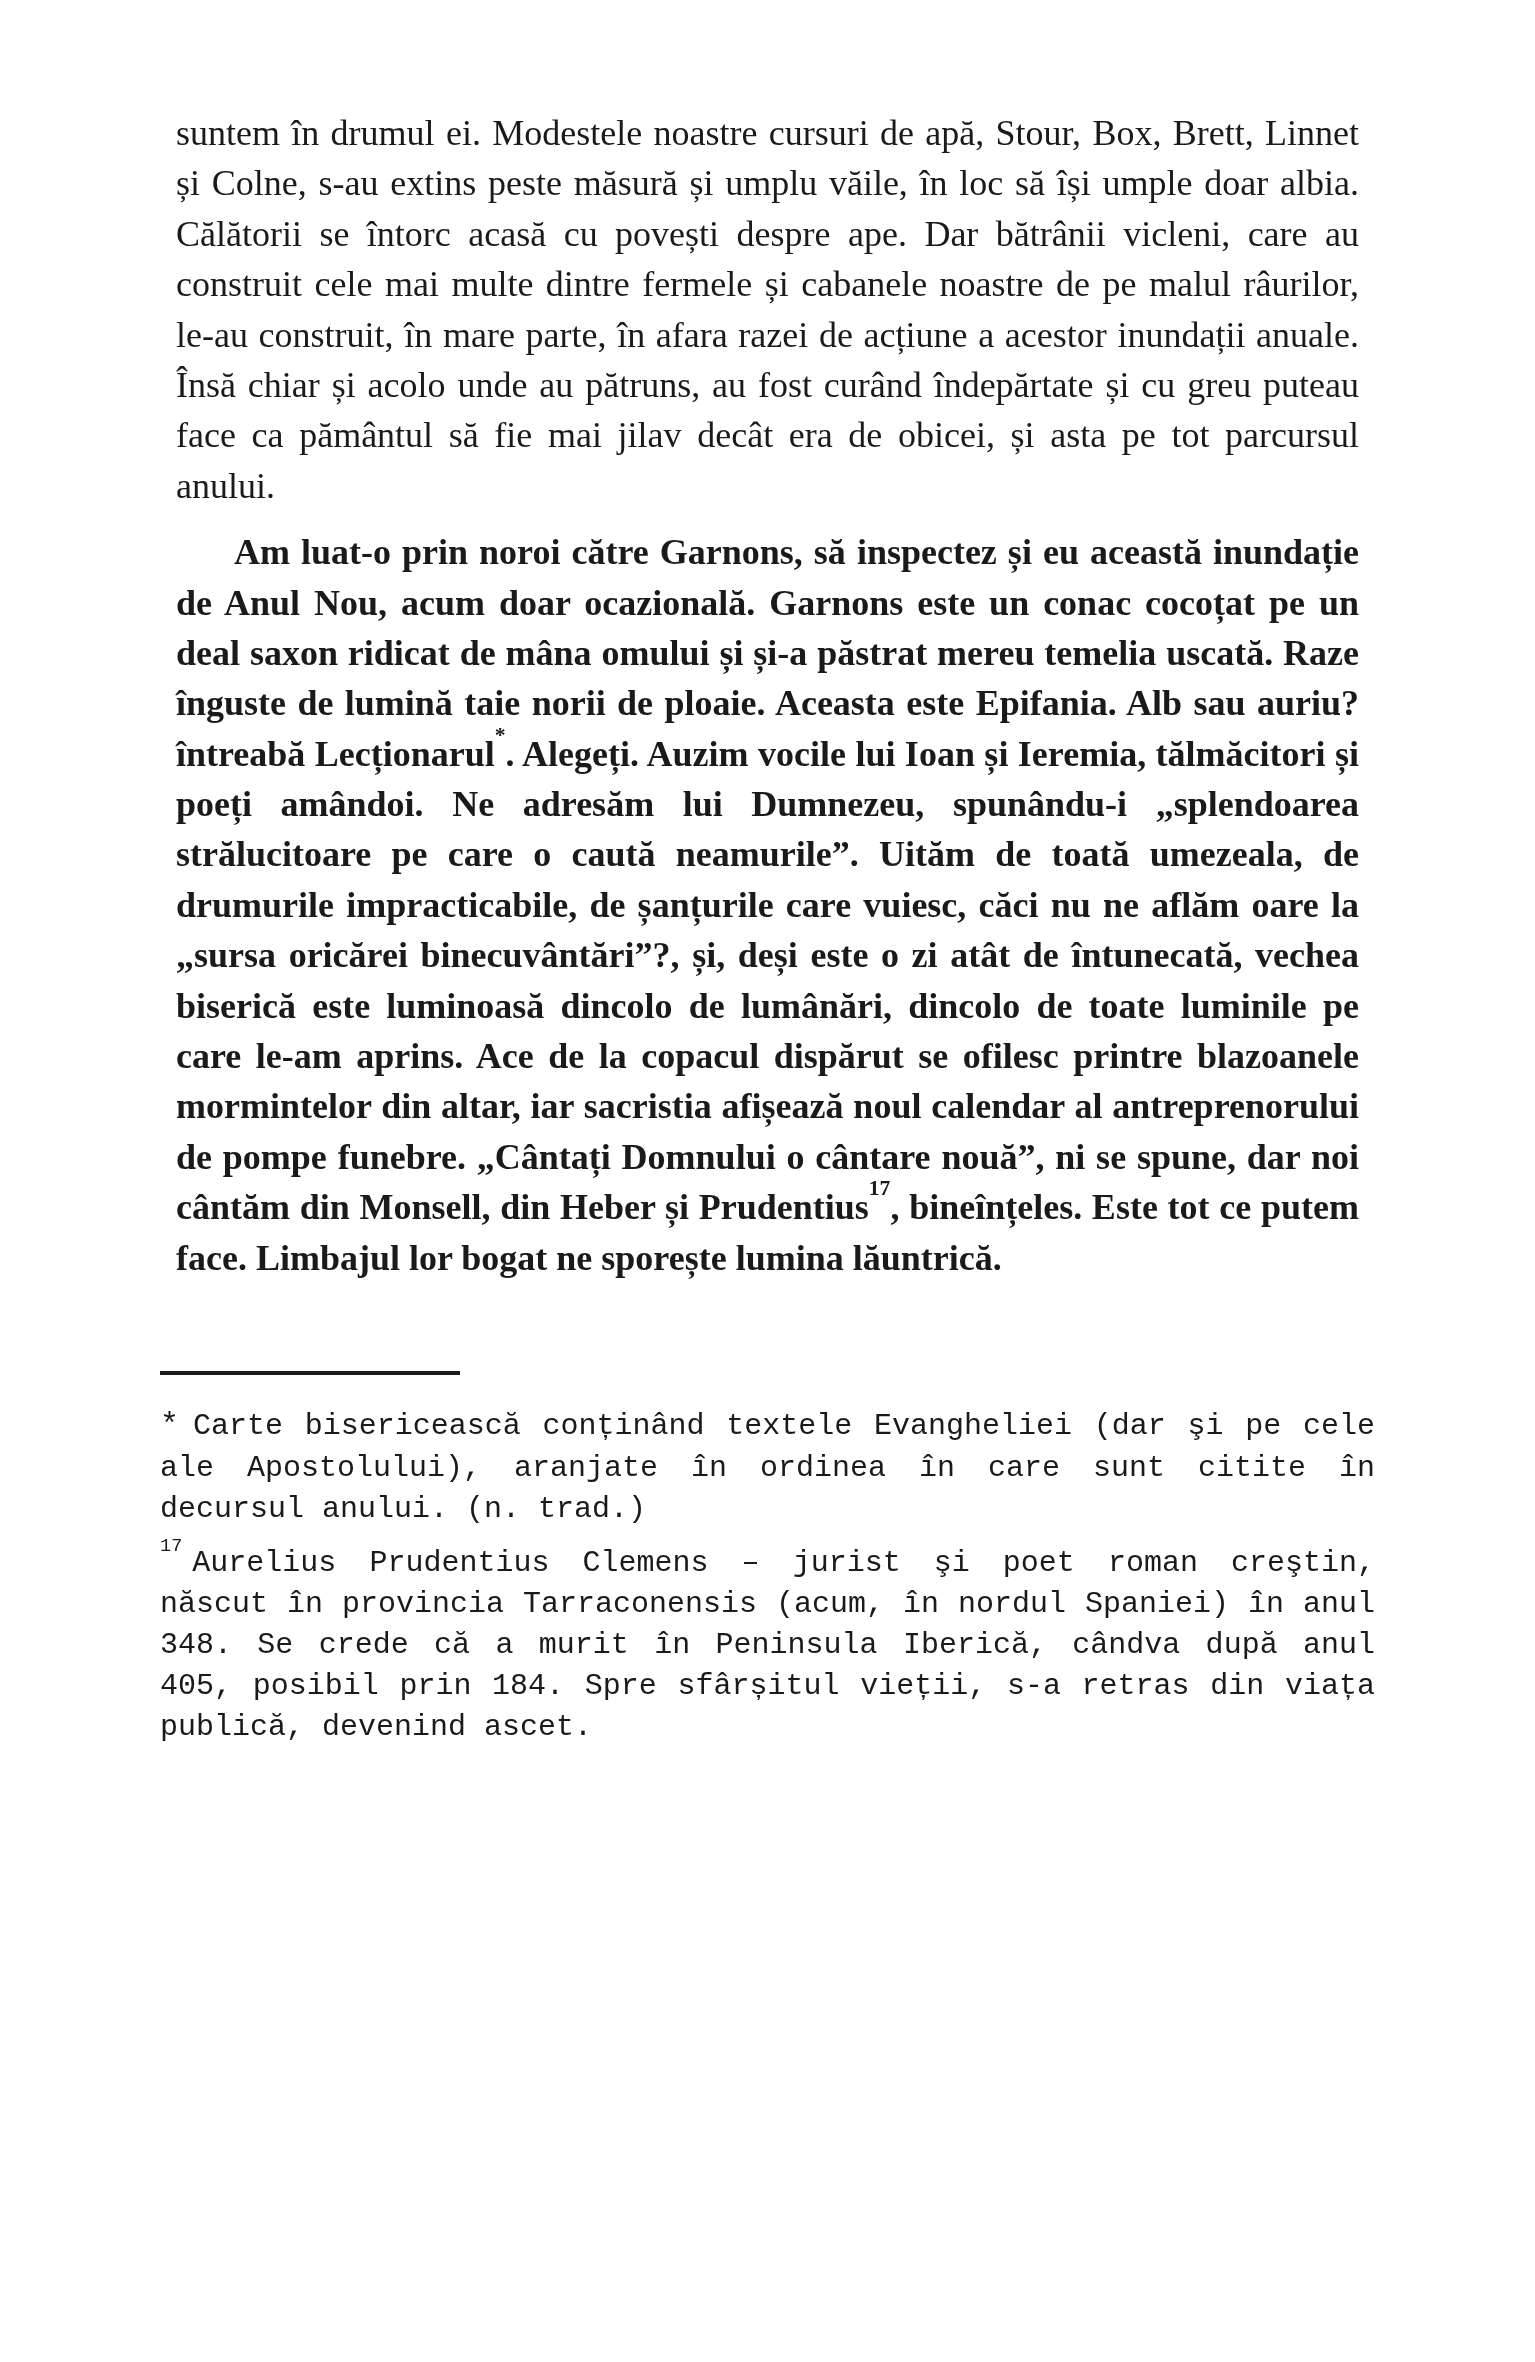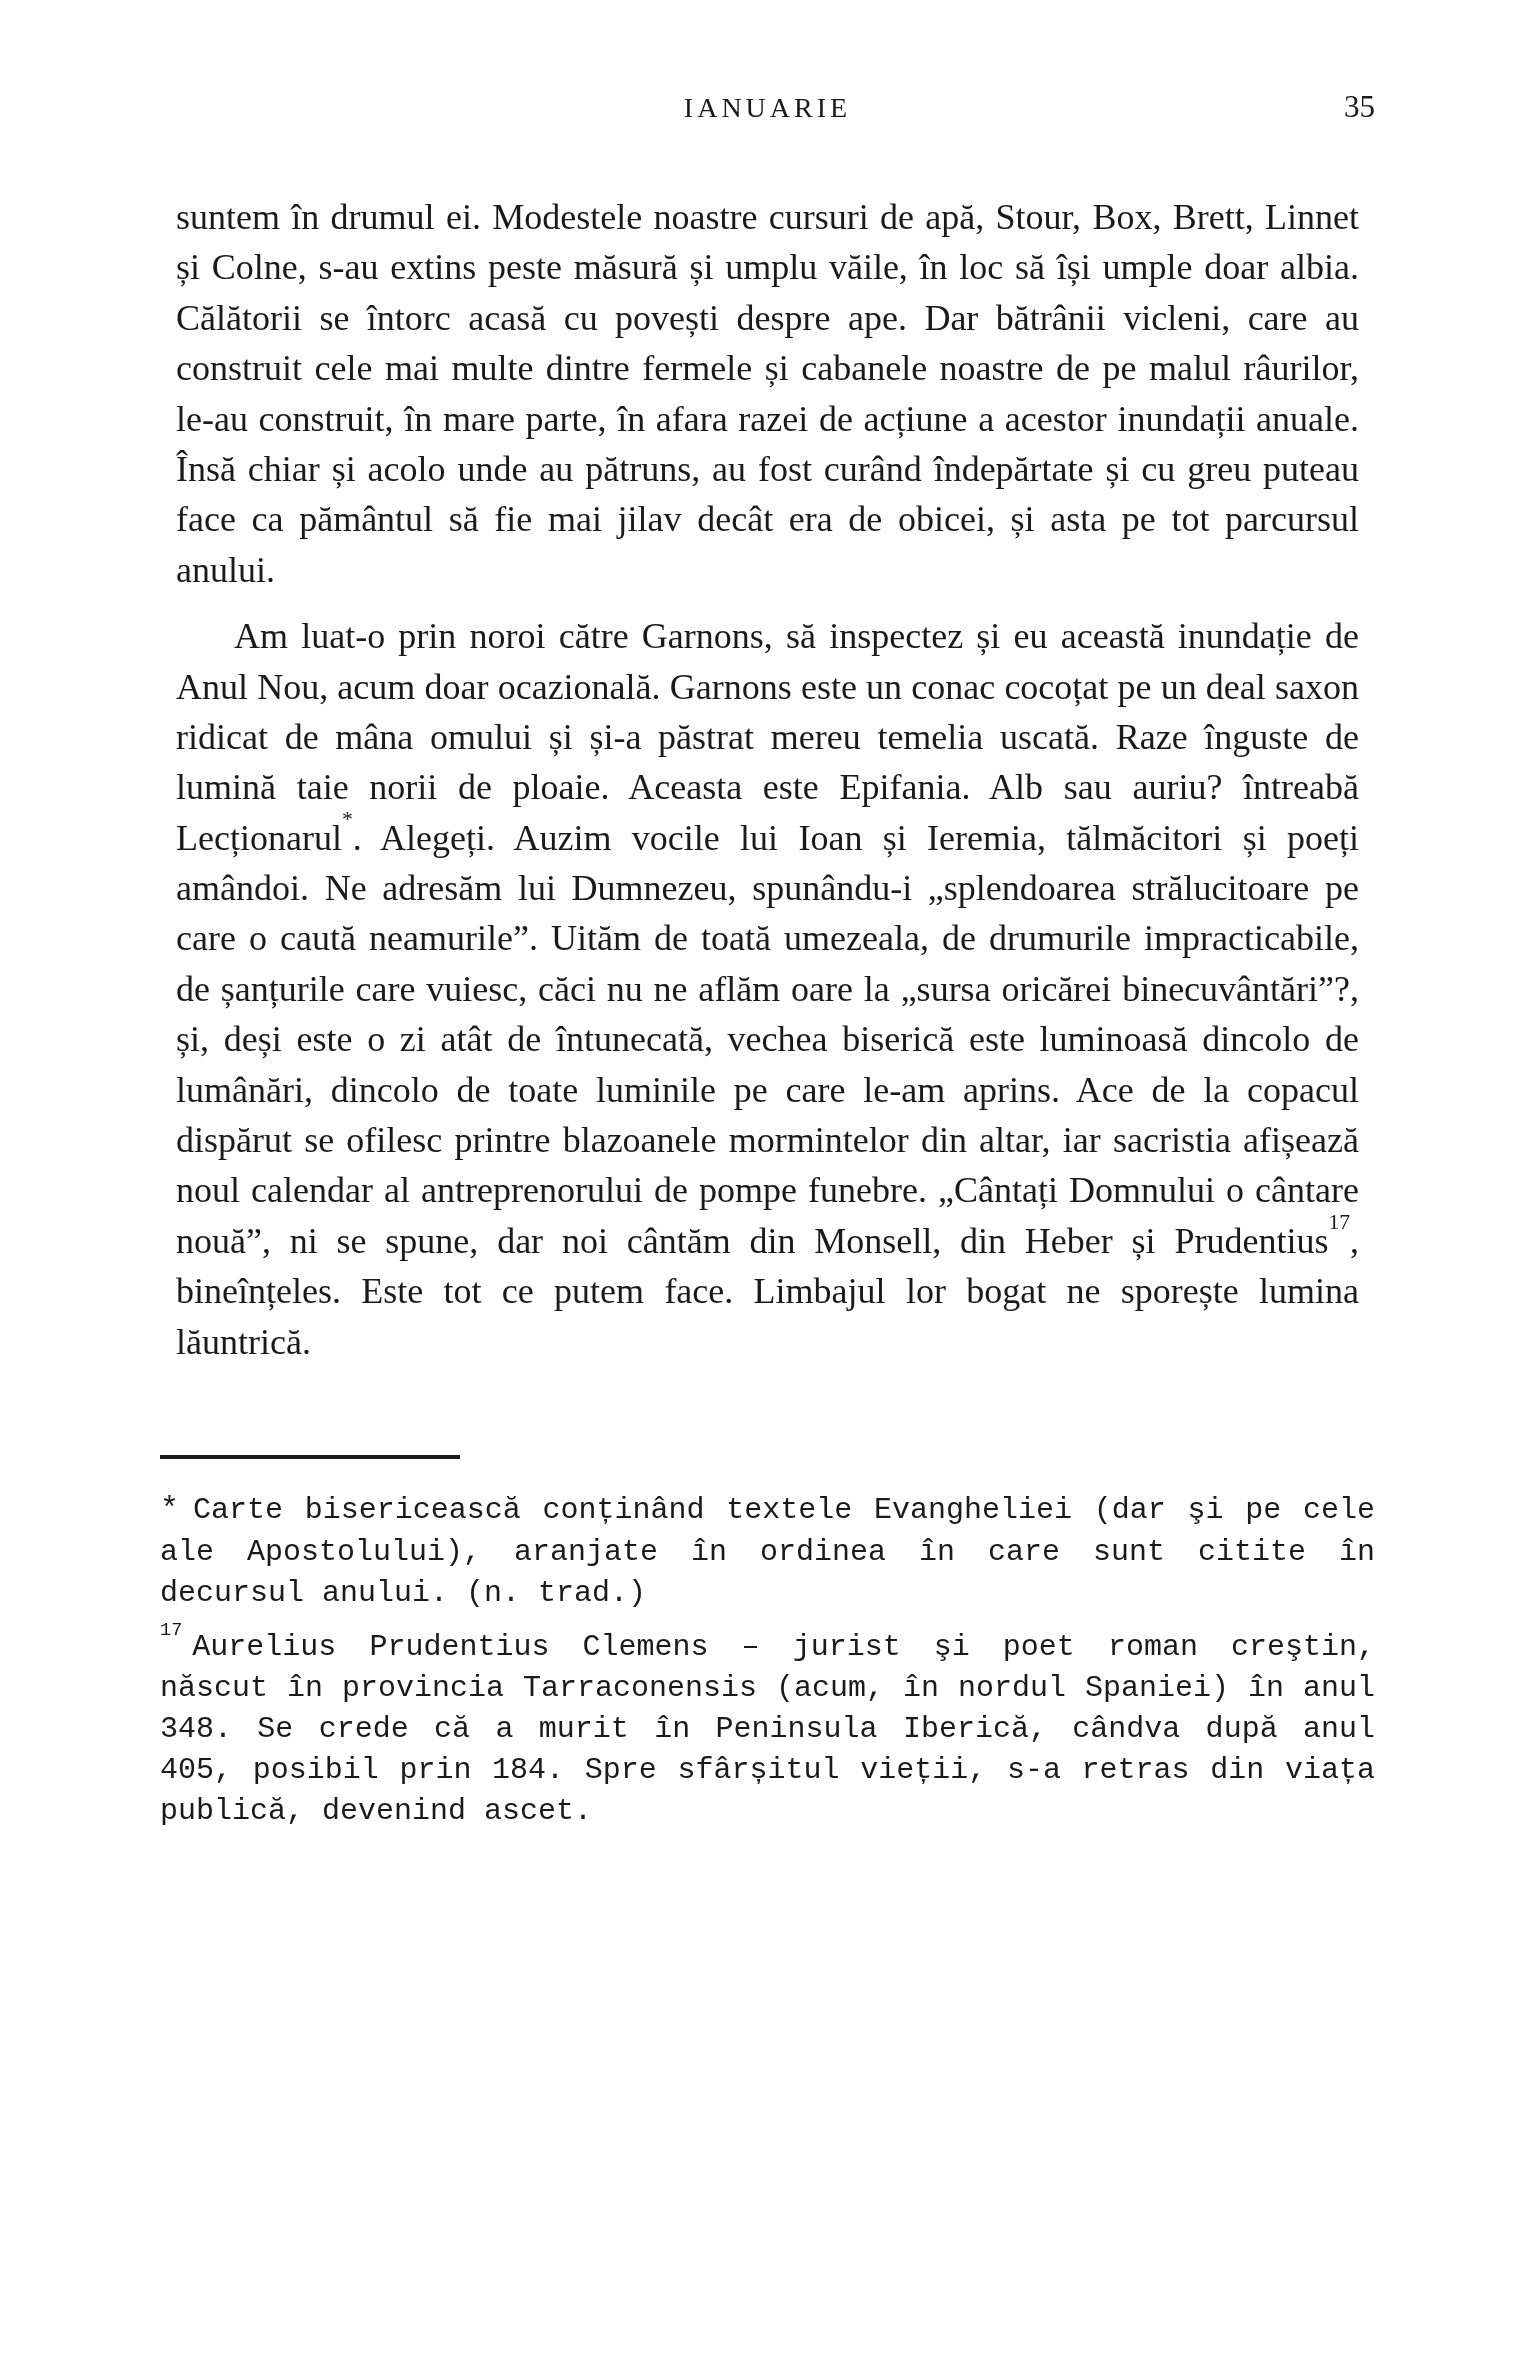--- a/index.html
+++ b/index.html
@@ -47,20 +47,21 @@
     line-height: 1.4;
     text-align: justify;
     text-justify: inter-word;
     hyphens: auto;
   }
   .para {
     margin: 16px;
   }
   .para-indent {
     text-indent: 58px;
+    font-weight: bold;
   }
   .fnref {
     font-size: 60%;
     line-height: 0;
     position: relative;
     top: -0.5em;
   }
   .footnote-rule {
     margin-top: 88px;
     margin-bottom: 30px;
@@ -88,24 +89,20 @@
     position: relative;
     top: -0.5em;
     margin-right: 10px;
   }
 </style>
 </head>
 <body>
 
 <div class="page">
 
-  <header class="running-head">
-    <span class="running-title">IANUARIE</span>
-    <span class="page-number">35</span>
-  </header>
 
   <main class="body-text">
     <p class="para">suntem în drumul ei. Modestele noastre cursuri de apă, Stour, Box, Brett, Linnet și Colne, s-au extins peste măsură și umplu văile, în loc să își umple doar albia. Călătorii se întorc acasă cu povești despre ape. Dar bătrânii vicleni, care au construit cele mai multe dintre fermele și cabanele noastre de pe malul râurilor, le-au construit, în mare parte, în afara razei de acțiune a acestor inundații anuale. Însă chiar și acolo unde au pătruns, au fost curând îndepărtate și cu greu puteau face ca pământul să fie mai jilav decât era de obicei, și asta pe tot parcursul anului.</p>
     <p class="para para-indent"><span>Am luat-o prin noroi către Garnons, să inspectez și eu această inundație de Anul Nou, acum doar ocazională. Garnons este un conac cocoțat pe un deal saxon ridicat de mâna omului și și-a păstrat mereu temelia uscată. Raze înguste de lumină taie norii de ploaie. Aceasta este Epifania. Alb sau auriu? întreabă Lecționarul</span><sup class="fnref">*</sup><span>. Alegeți. Auzim vocile lui Ioan și Ieremia, tălmăcitori și poeți amândoi. Ne adresăm lui Dumnezeu, spunându-i „splendoarea strălucitoare pe care o caută neamurile”. Uităm de toată umezeala, de drumurile impracticabile, de șanțurile care vuiesc, căci nu ne aflăm oare la „sursa oricărei binecuvântări”?, și, deși este o zi atât de întunecată, vechea biserică este luminoasă dincolo de lumânări, dincolo de toate luminile pe care le-am aprins. Ace de la copacul dispărut se ofilesc printre blazoanele mormintelor din altar, iar sacristia afișează noul calendar al antreprenorului de pompe funebre. „Cântați Domnului o cântare nouă”, ni se spune, dar noi cântăm din Monsell, din Heber și Prudentius</span><sup class="fnref">17</sup><span>, bineînțeles. Este tot ce putem face. Limbajul lor bogat ne sporește lumina lăuntrică.</span></p>
   </main>
 
   <div class="footnote-rule"></div>
 
   <section class="footnotes">
     <p class="footnote"><span class="fn-marker-star">*</span><span>Carte bisericească conținând textele Evangheliei (dar şi pe cele ale Apostolului), aranjate în ordinea în care sunt citite în decursul anului. (n. trad.)</span></p>

